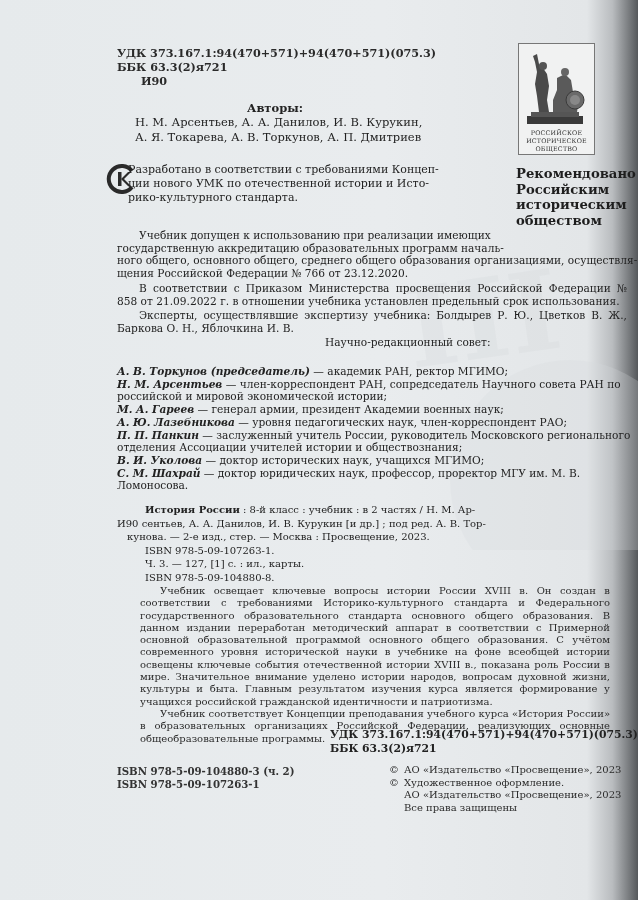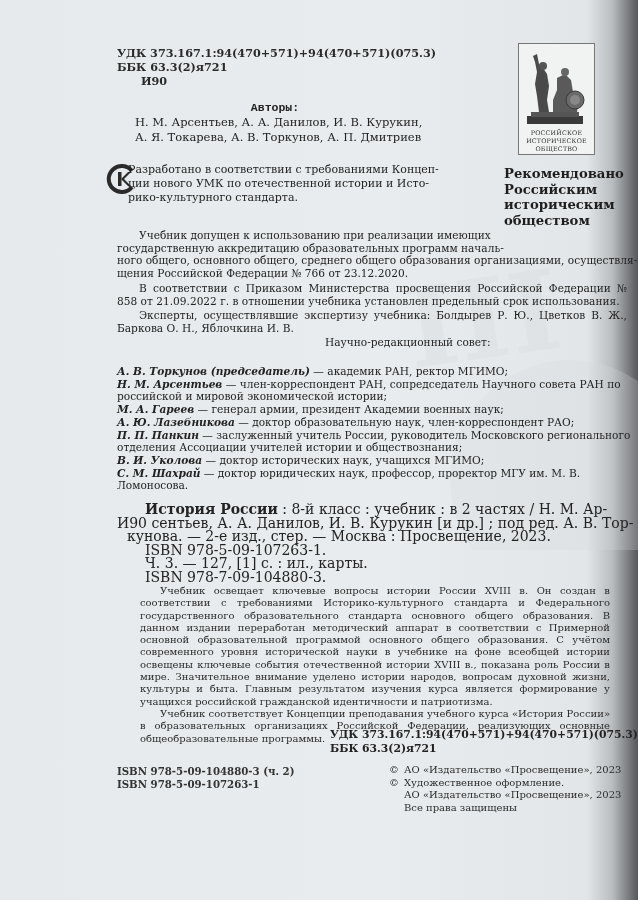--- a/index.html
+++ b/index.html
@@ -7,37 +7,37 @@
     width: 638px; height: 900px; overflow: hidden; position: relative;
     background: linear-gradient(90deg, #e6eaec 0%, #e9ecee 60%, #e3e6e8 92%, #b9bcbf 96%, #55585b 100%);
     font-family: "DejaVu Serif", "Liberation Serif", serif;
     color: #222;
   }
   .page { position: absolute; left: 0; top: 0; width: 638px; height: 900px; }
   .abs { position: absolute; }
   .mono-line { white-space: nowrap; }
   .udk { left: 117px; top: 46px; font-size: 11.2px; line-height: 14px; font-weight: bold; color: #2a2a2a; }
   .udk .i90 { padding-left: 24px; }
-  .authors-title { left: 0; width: 500px; top: 101px; text-align: center; font-size: 11.5px; font-weight: bold; padding-left: 50px; box-sizing: border-box; font-family: Liberation Mono, monospace; }
+  .authors-title { left: 0; width: 500px; top: 101px; text-align: center; font-size: 11.5px; font-weight: bold; padding-left: 50px; box-sizing: border-box; }
   .authors { left: 135px; top: 115px; font-size: 11.5px; line-height: 15px; }
   .logo-box { left: 518px; top: 43px; width: 77px; height: 112px; border: 1px solid #777; background: #f1f2f2; box-sizing: border-box; }
   .logo-box svg { display: block; }
   .logo-text { position: absolute; left: 0; width: 100%; top: 85px; text-align: center; font-size: 6.3px; line-height: 8px; color: #333; letter-spacing: 0.2px; }
-  .recommended { left: 504px; top: 166px; font-size: 13.2px; line-height: 15.5px; font-weight: bold; color: #1e1e1e; }
+  .recommended { left: 516px; top: 166px; font-size: 13.2px; line-height: 15.5px; font-weight: bold; color: #1e1e1e; }
   .ck-logo { left: 106px; top: 163px; width: 32px; height: 32px; }
   .concept { left: 128px; top: 163px; width: 345px; font-size: 11px; line-height: 13.8px; }
   .para { font-size: 10.6px; line-height: 12.6px; text-align: justify; }
   .p1 { left: 117px; top: 229px; width: 510px; }
   .p1 .first { display: block; width: 355px; text-indent: 22px; }
   .p2 { left: 117px; top: 282px; width: 510px; text-indent: 22px; }
   .p3 { left: 117px; top: 309px; width: 510px; text-indent: 22px; }
   .council-title { left: 293px; top: 336px; font-size: 10.6px; margin-left: 32px; }
   .council { left: 117px; top: 365px; width: 515px; font-size: 10.6px; line-height: 12.7px; }
   .council .nm { font-weight: bold; font-style: italic; }
-  .catalog { left: 117px; top: 503px; width: 500px; font-size: 14px; line-height: 13.6px; }
+  .catalog { left: 117px; top: 503px; width: 500px; font-size: 10px; line-height: 13.6px; }
   .catalog .row1 { padding-left: 28px; }
   .catalog .row3 { padding-left: 10px; }
   .catalog .indent { padding-left: 28px; }
   .catalog .bold { font-weight: bold; }
   .annot { left: 140px; top: 585px; width: 470px; font-size: 10px; line-height: 12.3px; text-align: justify; color: #2b2b2b; }
   .annot p { margin: 0; text-indent: 20px; }
   .udk2 { left: 330px; top: 728px; font-size: 10.8px; line-height: 13.5px; font-weight: bold; }
   .isbn-bottom { left: 117px; top: 765px; font-size: 10.2px; line-height: 12.5px; font-weight: bold; color: #333; }
   .copyright { left: 389px; top: 764px; font-size: 10px; line-height: 12.5px; color: #2b2b2b; }
   .copyright .sym { display: inline-block; width: 15px; }
@@ -115,33 +115,33 @@
   </div>
 
   <div class="abs para p2">В соответствии с Приказом Министерства просвещения Российской Федерации № 858 от 21.09.2022 г. в отношении учебника установлен предельный срок использования.</div>
   <div class="abs para p3">Эксперты, осуществлявшие экспертизу учебника: Болдырев Р. Ю., Цветков В. Ж., Баркова О. Н., Яблочкина И. В.</div>
 
   <div class="abs council-title">Научно-редакционный совет:</div>
   <div class="abs council">
     <div><span class="nm">А. В. Торкунов (председатель)</span><span> — академик РАН, ректор МГИМО;</span></div>
     <div><span class="nm">Н. М. Арсентьев</span><span> — член-корреспондент РАН, сопредседатель Научного совета РАН по российской и мировой экономической истории;</span></div>
     <div><span class="nm">М. А. Гареев</span><span> — генерал армии, президент Академии военных наук;</span></div>
-    <div><span class="nm">А. Ю. Лазебникова</span><span> — доктор образовательную наук, член-корреспондент РАО;</span></div>
+    <div><span class="nm">А. Ю. Лазебникова</span><span> — уровня педагогических наук, член-корреспондент РАО;</span></div>
     <div><span class="nm">П. П. Панкин</span><span> — заслуженный учитель России, руководитель Московского регионального отделения Ассоциации учителей истории и обществознания;</span></div>
     <div><span class="nm">В. И. Уколова</span><span> — доктор исторических наук, учащихся МГИМО;</span></div>
     <div><span class="nm">С. М. Шахрай</span><span> — доктор юридических наук, профессор, проректор МГУ им. М. В. Ломоносова.</span></div>
   </div>
 
   <div class="abs catalog">
     <div class="mono-line row1"><span class="bold">История России</span><span> : 8-й класс : учебник : в 2 частях / Н. М. Ар-</span></div>
     <div class="mono-line"><span>И90</span><span> сентьев, А. А. Данилов, И. В. Курукин [и др.] ; под ред. А. В. Тор-</span></div>
     <div class="mono-line row3">кунова. — 2-е изд., стер. — Москва : Просвещение, 2023.</div>
     <div class="mono-line indent">ISBN 978-5-09-107263-1.</div>
     <div class="mono-line indent">Ч. 3. — 127, [1] с. : ил., карты.</div>
-    <div class="mono-line indent">ISBN 978-7-09-104880-3.</div>
+    <div class="mono-line indent">ISBN 978-5-09-104880-8.</div>
   </div>
 
   <div class="abs annot">
     <p>Учебник освещает ключевые вопросы истории России XVIII в. Он создан в соответствии с требованиями Историко-культурного стандарта и Федерального государственного образовательного стандарта основного общего образования. В данном издании переработан методический аппарат в соответствии с Примерной основной образовательной программой основного общего образования. С учётом современного уровня исторической науки в учебнике на фоне всеобщей истории освещены ключевые события отечественной истории XVIII в., показана роль России в мире. Значительное внимание уделено истории народов, вопросам духовной жизни, культуры и быта. Главным результатом изучения курса является формирование у учащихся российской гражданской идентичности и патриотизма.</p>
     <p>Учебник соответствует Концепции преподавания учебного курса «История России» в образовательных организациях Российской Федерации, реализующих основные общеобразовательные программы.</p>
   </div>
 
   <div class="abs udk2">
     <div class="mono-line">УДК 373.167.1:94(470+571)+94(470+571)(075.3)</div>
     <div class="mono-line">ББК 63.3(2)я721</div>

